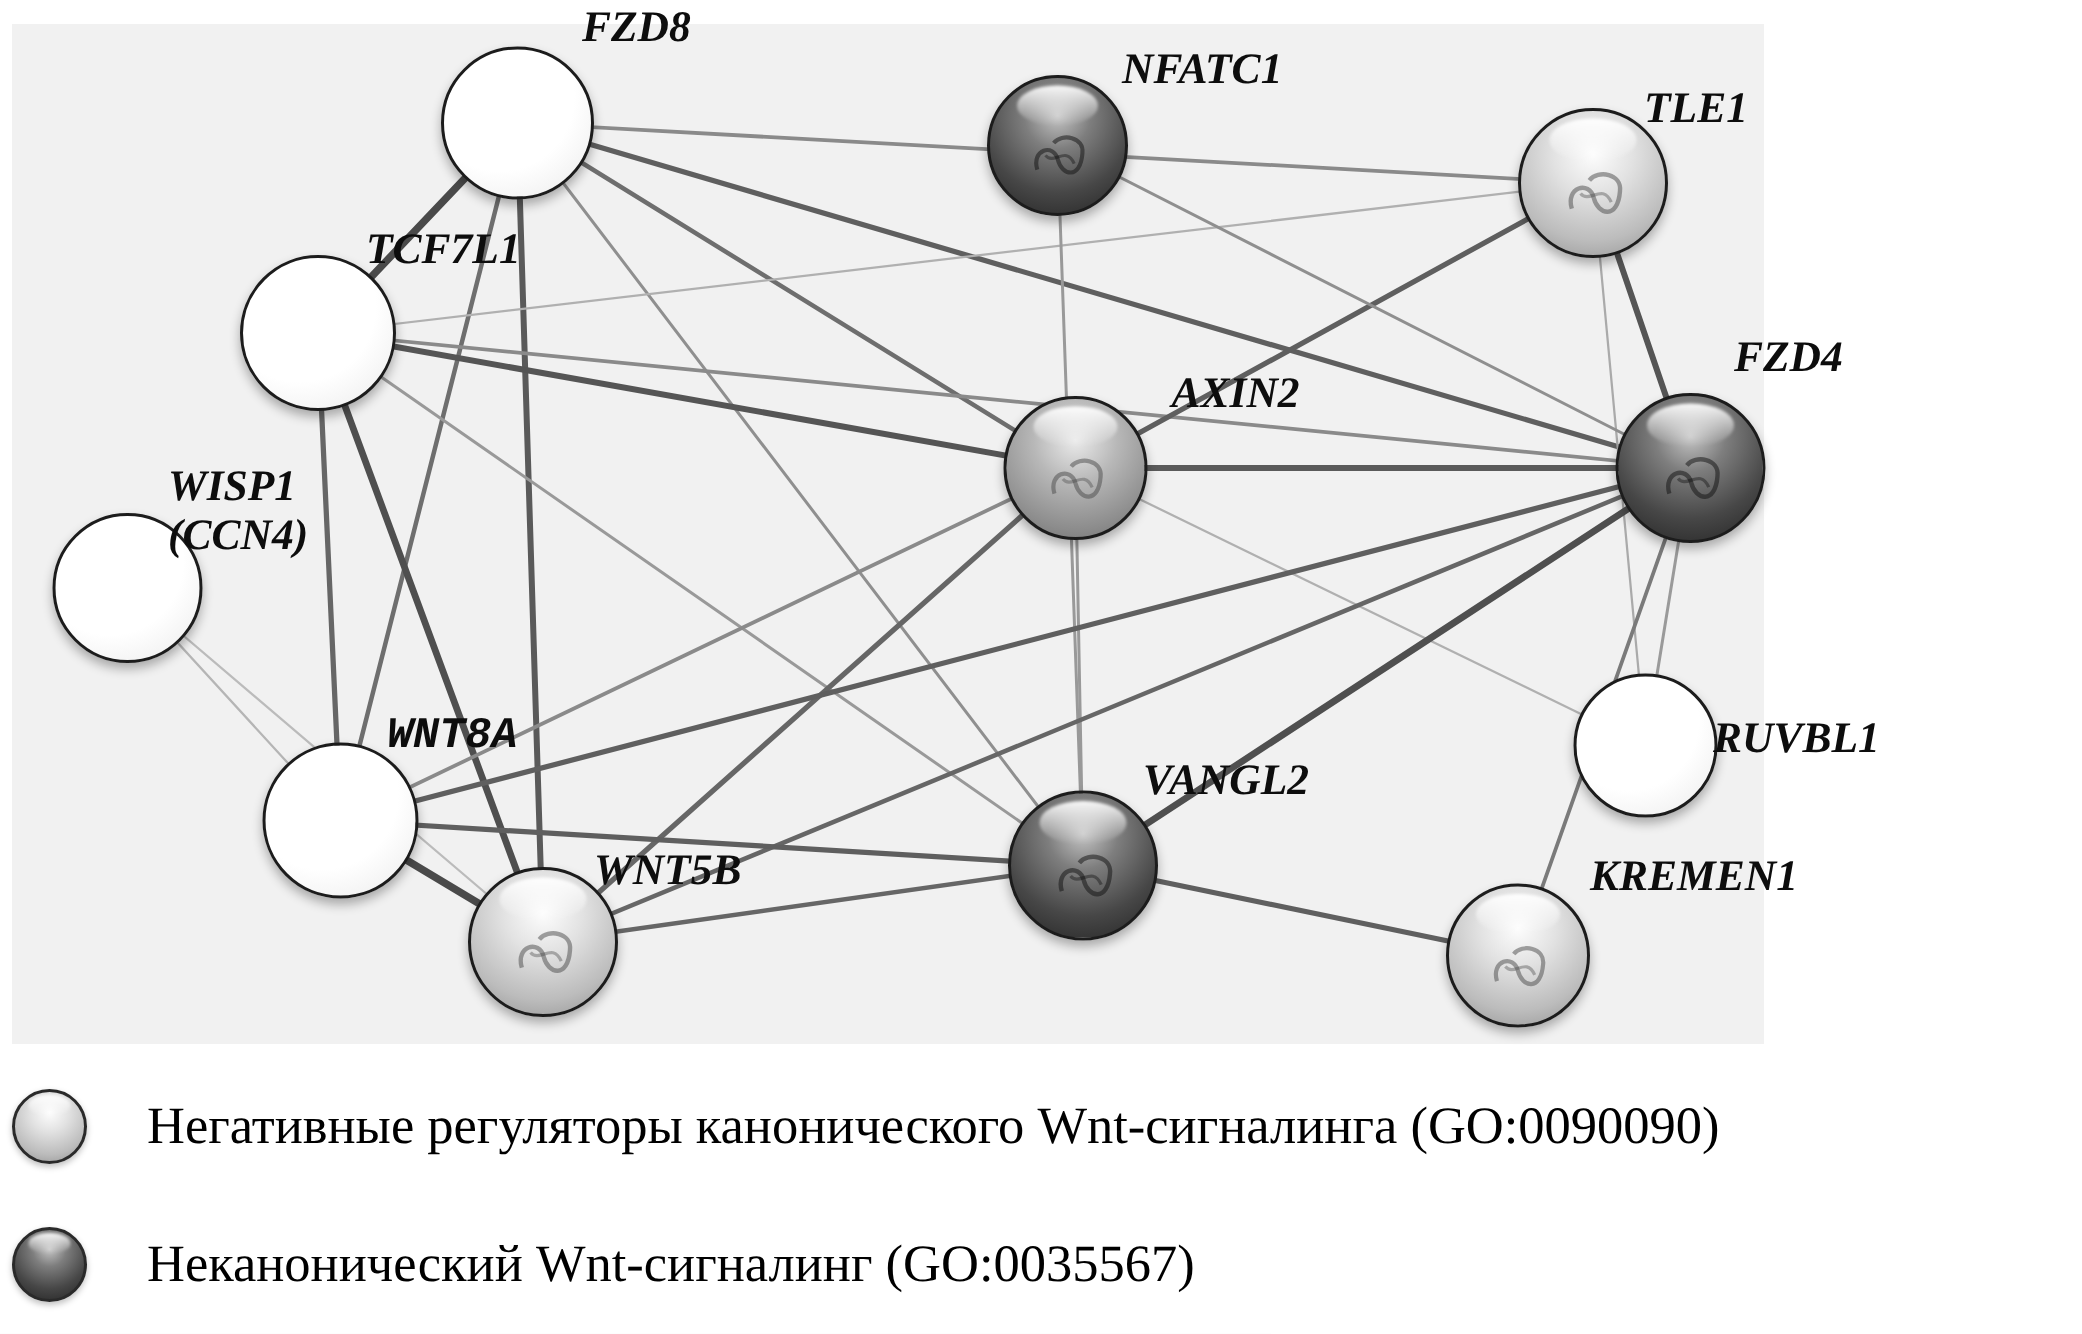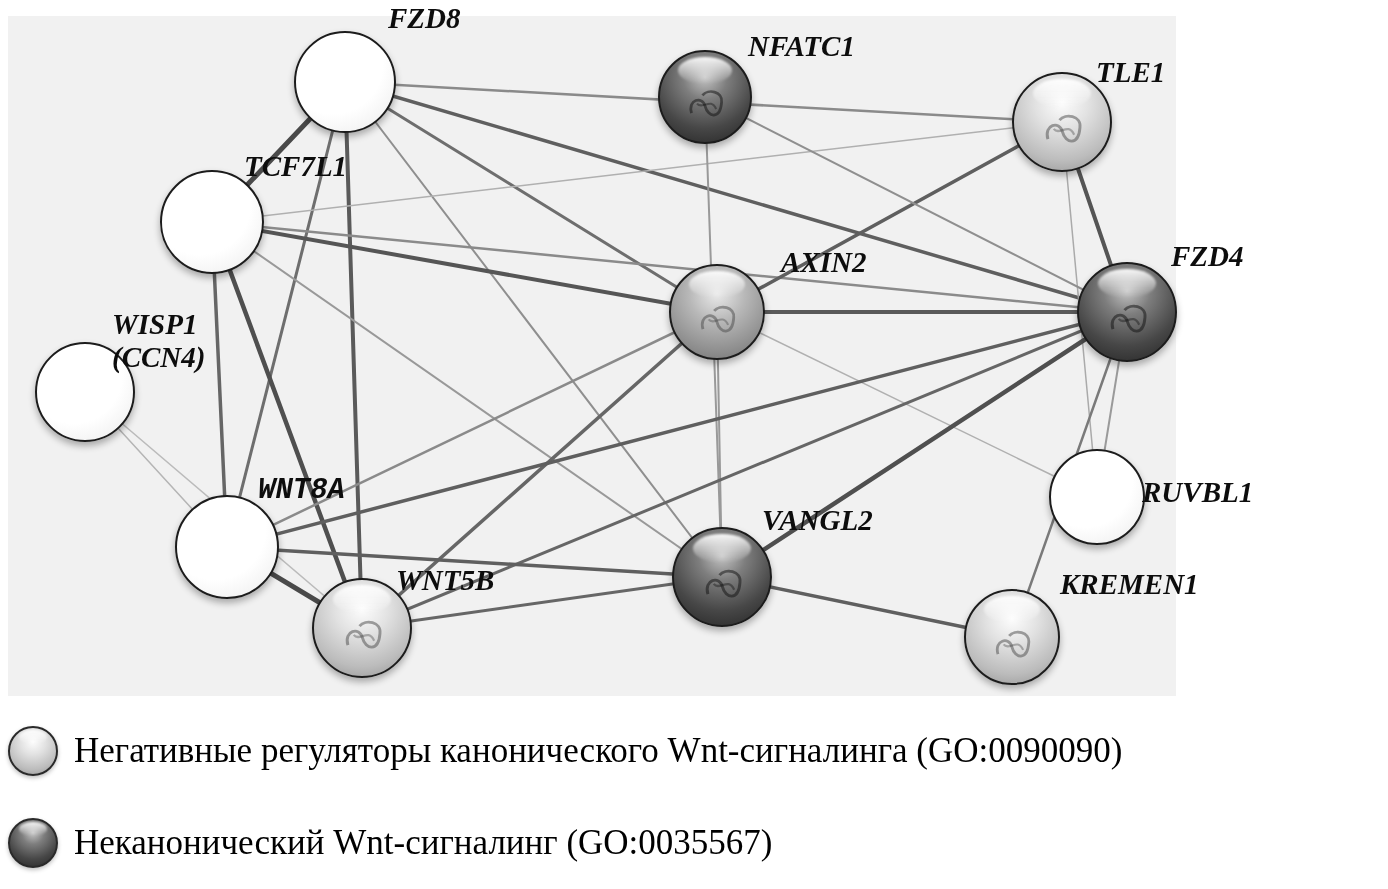--- a/index.html
+++ b/index.html
@@ -79,21 +79,21 @@
     font-size: 29px;
     line-height: 33px;
     color: #0d0d0d;
     white-space: nowrap;
   }
   .legend-row {
     position: absolute;
     left: 8px;
     display: flex;
     align-items: center;
-    gap: 16px;
+    gap: 40px;
     z-index: 4;
   }
   .legend-row-1 { top: 726px; }
   .legend-row-2 { top: 818px; align-items: center; }
   .legend-icon {
     width: 50px;
     height: 50px;
     border-radius: 50%;
     border: 2px solid #2a2a2a;
     box-sizing: border-box;
@@ -191,21 +191,21 @@
       <div class="node-label" style="left: 753px; top: 246px; margin-left: 28px;">
         <div>AXIN2</div>
       </div>
       <div class="node cat-dark" style="left: 1077px; top: 262px; height: 100px; width: 100px;">
         <span class="gloss"></span>
         <svg class="ribbon" viewBox="0 0 100 100">
           <path d="M30 66 C 24 46, 46 40, 50 56 S 72 76, 74 50 C 76 34, 54 30, 46 40" fill="none" stroke="#101010" stroke-width="4" opacity="0.5"></path>
           <path d="M38 52 C 46 62, 58 42, 66 60" fill="none" stroke="#101010" stroke-width="3" opacity="0.4"></path>
         </svg>
       </div>
-      <div class="node-label" style="left: 1156px; top: 240px; margin-left: 15px;">
+      <div class="node-label" style="left: 1156px; top: 222px;">
         <div>FZD4</div>
       </div>
       <div class="node cat-plain" style="left: 35px; top: 342px; height: 100px; width: 100px;"></div>
       <div class="node-label" style="left: 112px; top: 308px;">
         <div>WISP1</div>
         <div>(CCN4)</div>
       </div>
       <div class="node cat-plain" style="left: 1049px; top: 449px; height: 96px; width: 96px;"></div>
       <div class="node-label" style="left: 1142px; top: 428px; margin-top: 48px;">
         <div>RUVBL1</div>

